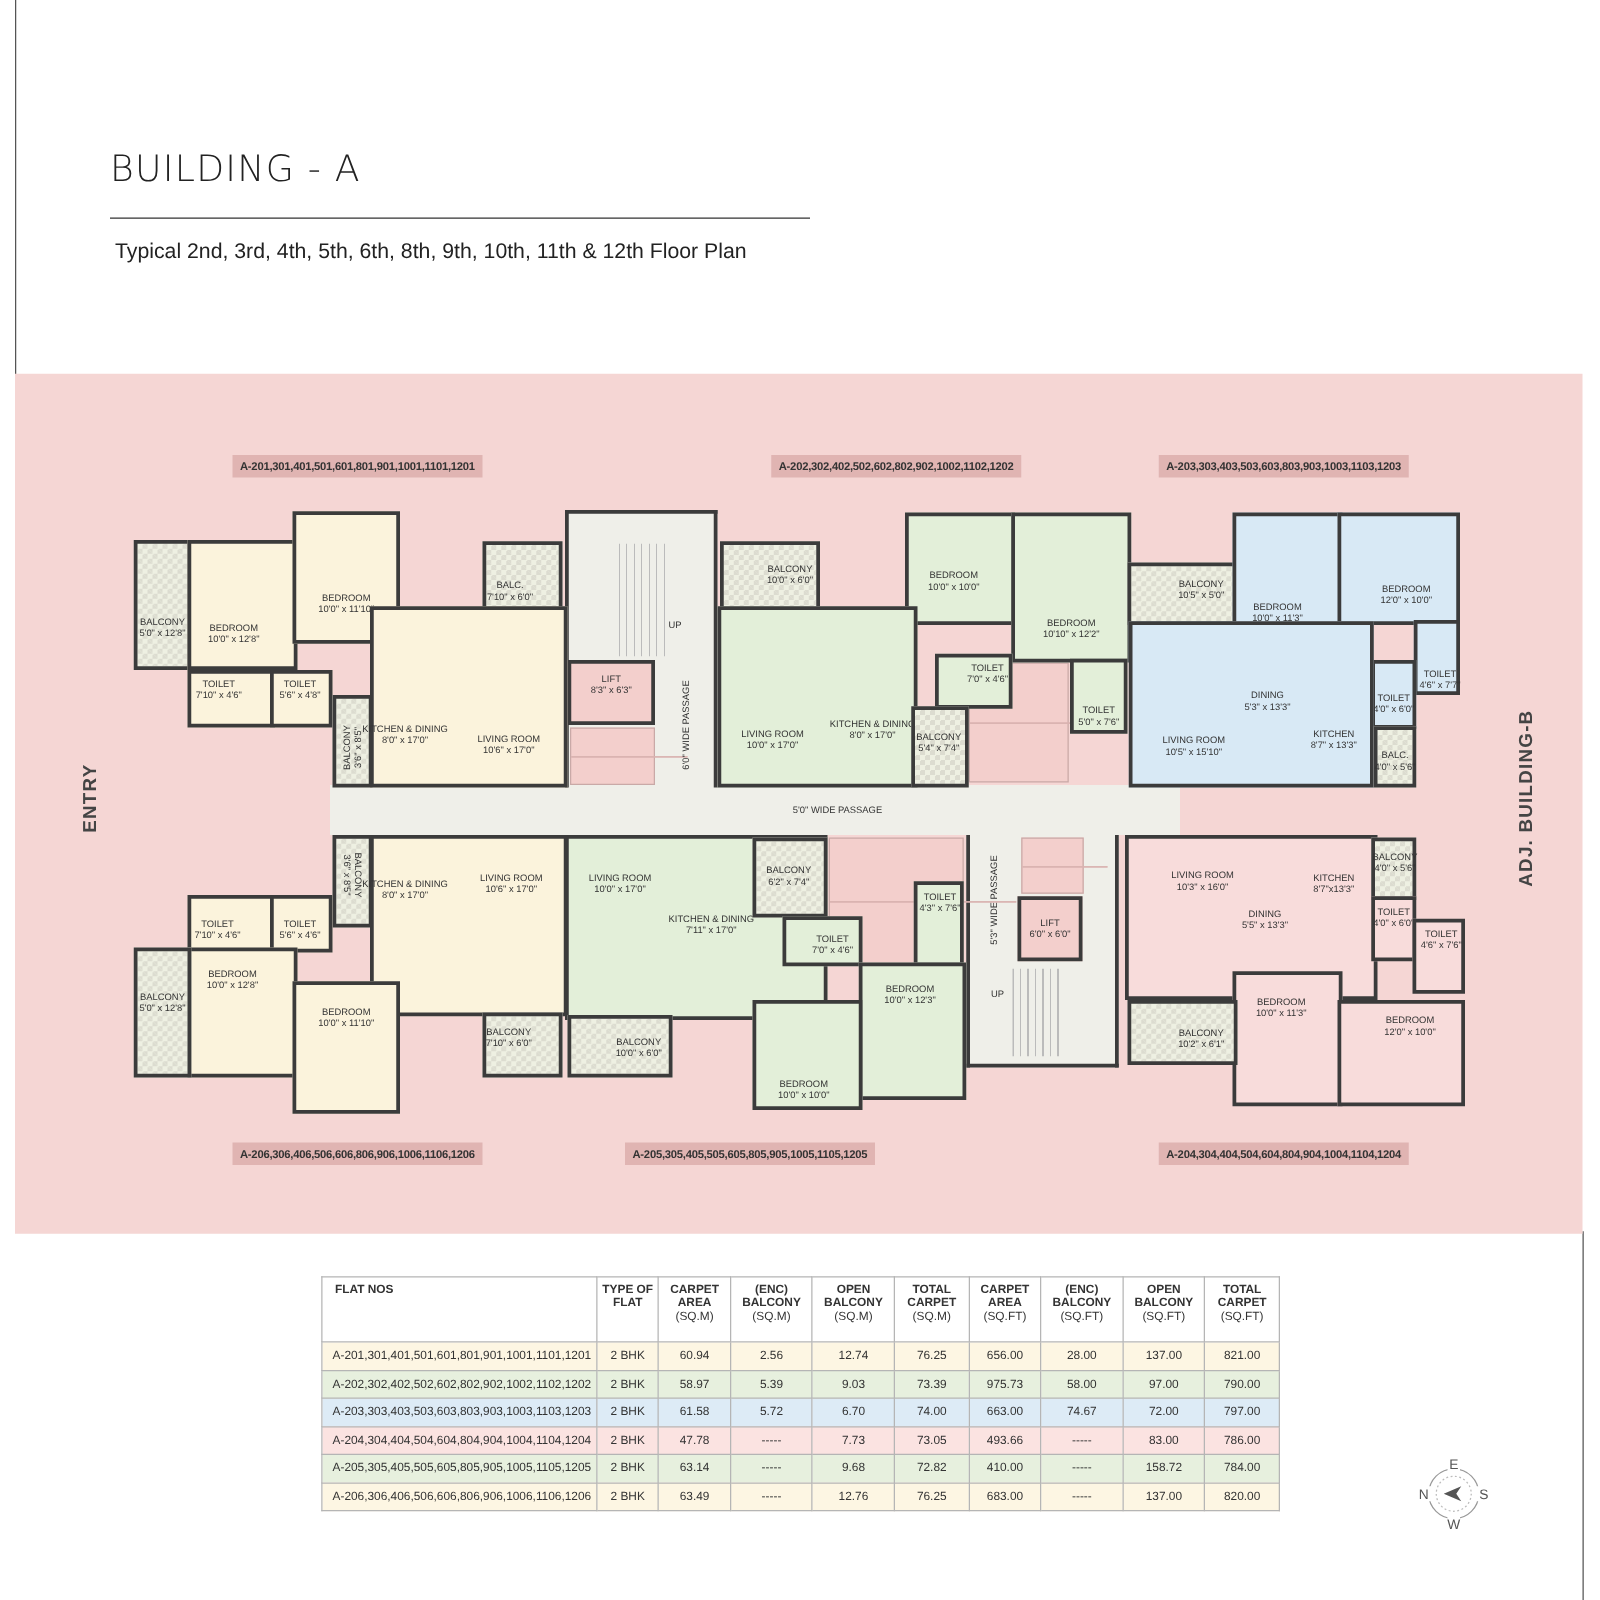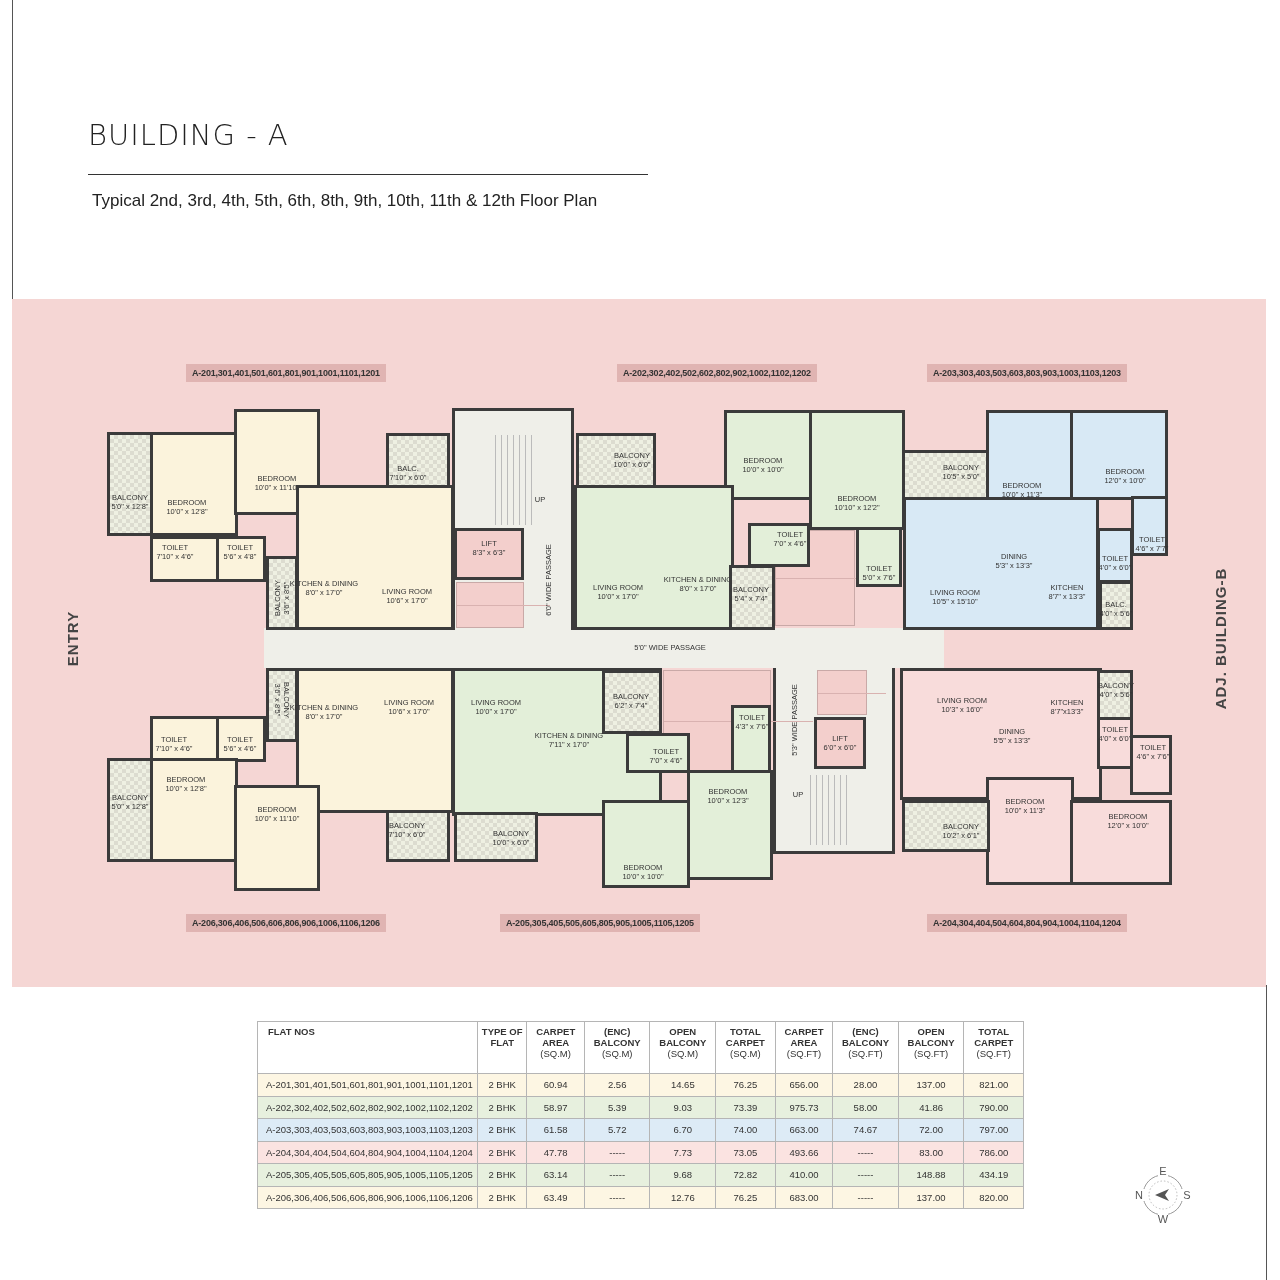--- a/index.html
+++ b/index.html
@@ -200,37 +200,37 @@
         <th><span>OPEN BALCONY</span><span class="unit">(SQ.FT)</span></th>
         <th><span>TOTAL CARPET</span><span class="unit">(SQ.FT)</span></th>
       </tr>
     </thead>
     <tbody id="tbody">
         <tr style="background: rgb(253, 246, 227);">
           <td class="flatnos">A-201,301,401,501,601,801,901,1001,1101,1201</td>
           <td>2 BHK</td>
           <td>60.94</td>
           <td>2.56</td>
-          <td>14.65</td>
+          <td>12.74</td>
           <td>76.25</td>
           <td>656.00</td>
           <td>28.00</td>
           <td>137.00</td>
           <td>821.00</td>
         </tr>
         <tr style="background: rgb(231, 240, 222);">
           <td class="flatnos">A-202,302,402,502,602,802,902,1002,1102,1202</td>
           <td>2 BHK</td>
           <td>58.97</td>
           <td>5.39</td>
           <td>9.03</td>
           <td>73.39</td>
           <td>975.73</td>
           <td>58.00</td>
-          <td>41.86</td>
+          <td>97.00</td>
           <td>790.00</td>
         </tr>
         <tr style="background: rgb(221, 235, 246);">
           <td class="flatnos">A-203,303,403,503,603,803,903,1003,1103,1203</td>
           <td>2 BHK</td>
           <td>61.58</td>
           <td>5.72</td>
           <td>6.70</td>
           <td>74.00</td>
           <td>663.00</td>
@@ -252,22 +252,22 @@
         </tr>
         <tr style="background: rgb(231, 240, 222);">
           <td class="flatnos">A-205,305,405,505,605,805,905,1005,1105,1205</td>
           <td>2 BHK</td>
           <td>63.14</td>
           <td>-----</td>
           <td>9.68</td>
           <td>72.82</td>
           <td>410.00</td>
           <td>-----</td>
-          <td>148.88</td>
-          <td>434.19</td>
+          <td>158.72</td>
+          <td>784.00</td>
         </tr>
         <tr style="background: rgb(253, 246, 227);">
           <td class="flatnos">A-206,306,406,506,606,806,906,1006,1106,1206</td>
           <td>2 BHK</td>
           <td>63.49</td>
           <td>-----</td>
           <td>12.76</td>
           <td>76.25</td>
           <td>683.00</td>
           <td>-----</td>

